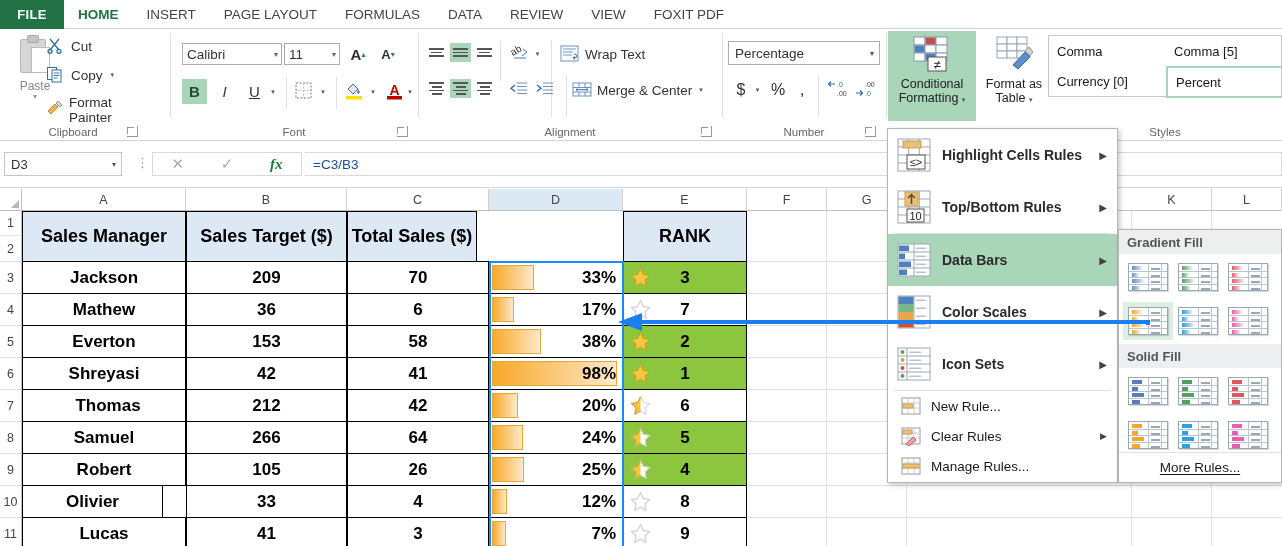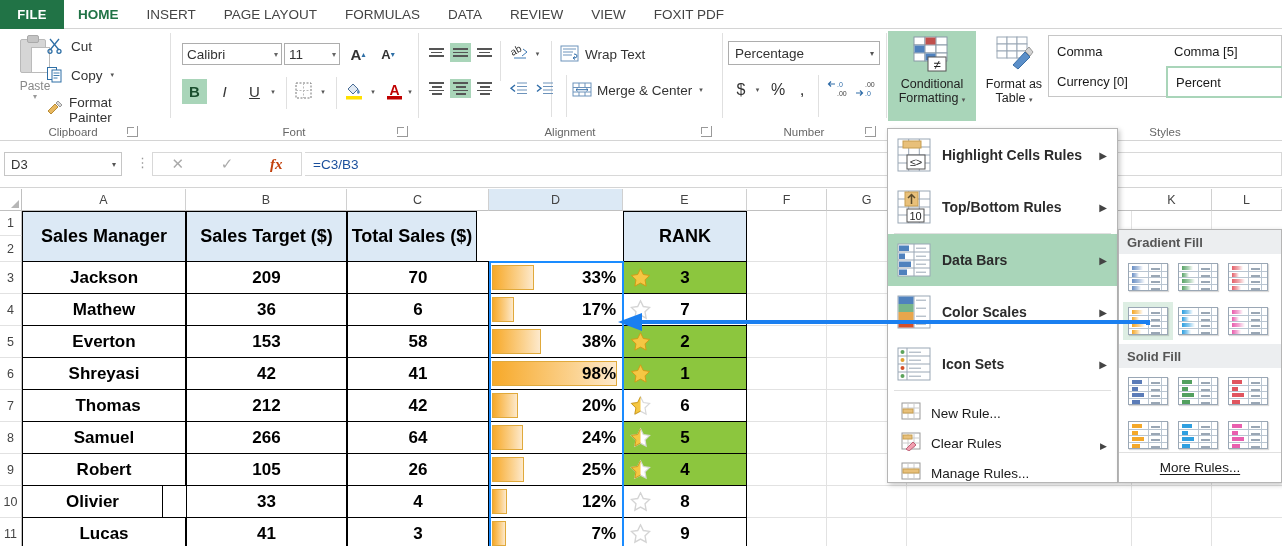--- a/index.html
+++ b/index.html
@@ -139,21 +139,21 @@
 
   
   .cfmenu { position:absolute; left:887px; top:128px; width:231px; height:355px;
     background:#fff; border:1px solid #b5b5b5; box-shadow:2px 2px 5px rgba(0,0,0,.22); }
   .cfitem { position:relative; height:52px; display:flex; align-items:center; padding-left:6px; }
   .cfitem.hl { background:#a9d5b9; }
   .cfitem .ic { width:40px; height:40px; margin-right:8px; flex:0 0 40px; position:relative; }
   .cfitem .tx { font-size:14px; font-weight:bold; color:#2b2b2b; }
   .cfitem .ar { position:absolute; right:10px; font-size:10px; color:#444; }
   .cfsep { height:1px; background:#e0e0e0; margin:0 6px; }
-  .cfitem.small { height:30px;align-items:flex-end; }
+  .cfitem.small { height:30px; }
   .cfitem.small .ic { width:22px; height:20px; flex:0 0 22px; margin-right:9px; margin-left:6px;}
   .cfitem.small .tx { font-size:13.5px; font-weight:normal; color:#1a1a1a; }
 
   
   .dbmenu { position:absolute; left:1118px; top:229px; width:164px; height:254px;
     background:#fff; border:1px solid #b5b5b5; box-shadow:2px 2px 5px rgba(0,0,0,.22); }
   .dbhdr { height:24px; background:#eceef0; display:flex; align-items:center; padding-left:8px;
            font-size:13px; font-weight:bold; color:#555; }
   .dbrow { display:flex; padding:4px 4px 2px 4px; }
   .dbcell { width:50px; height:38px; display:flex; align-items:center; justify-content:center; }
@@ -511,21 +511,21 @@
 
 <div class="fbar"></div>
 <div class="namebox">
   <span>D3</span>
   <span class="cv">▾</span>
 </div>
 <div class="fb-dots">⋮</div>
 <div class="fb-icons">
   <span>✕</span>
   <span>✓</span>
-  <span style="font-style:italic;font-weight:bold;color:#c2410c;font-family:'Liberation Serif',serif;">fx</span>
+  <span style="font-style:italic;font-weight:bold;color:#15803d;font-family:'Liberation Serif',serif;">fx</span>
 </div>
 <div class="fb-input">
   <span>=C3/B3</span>
 </div>
 <div class="fbar-bottom"></div>
 
 <div class="grid">
   <div class="corner"></div>
 
   <div class="colhead" style="left:22px;width:164px;">A</div>

